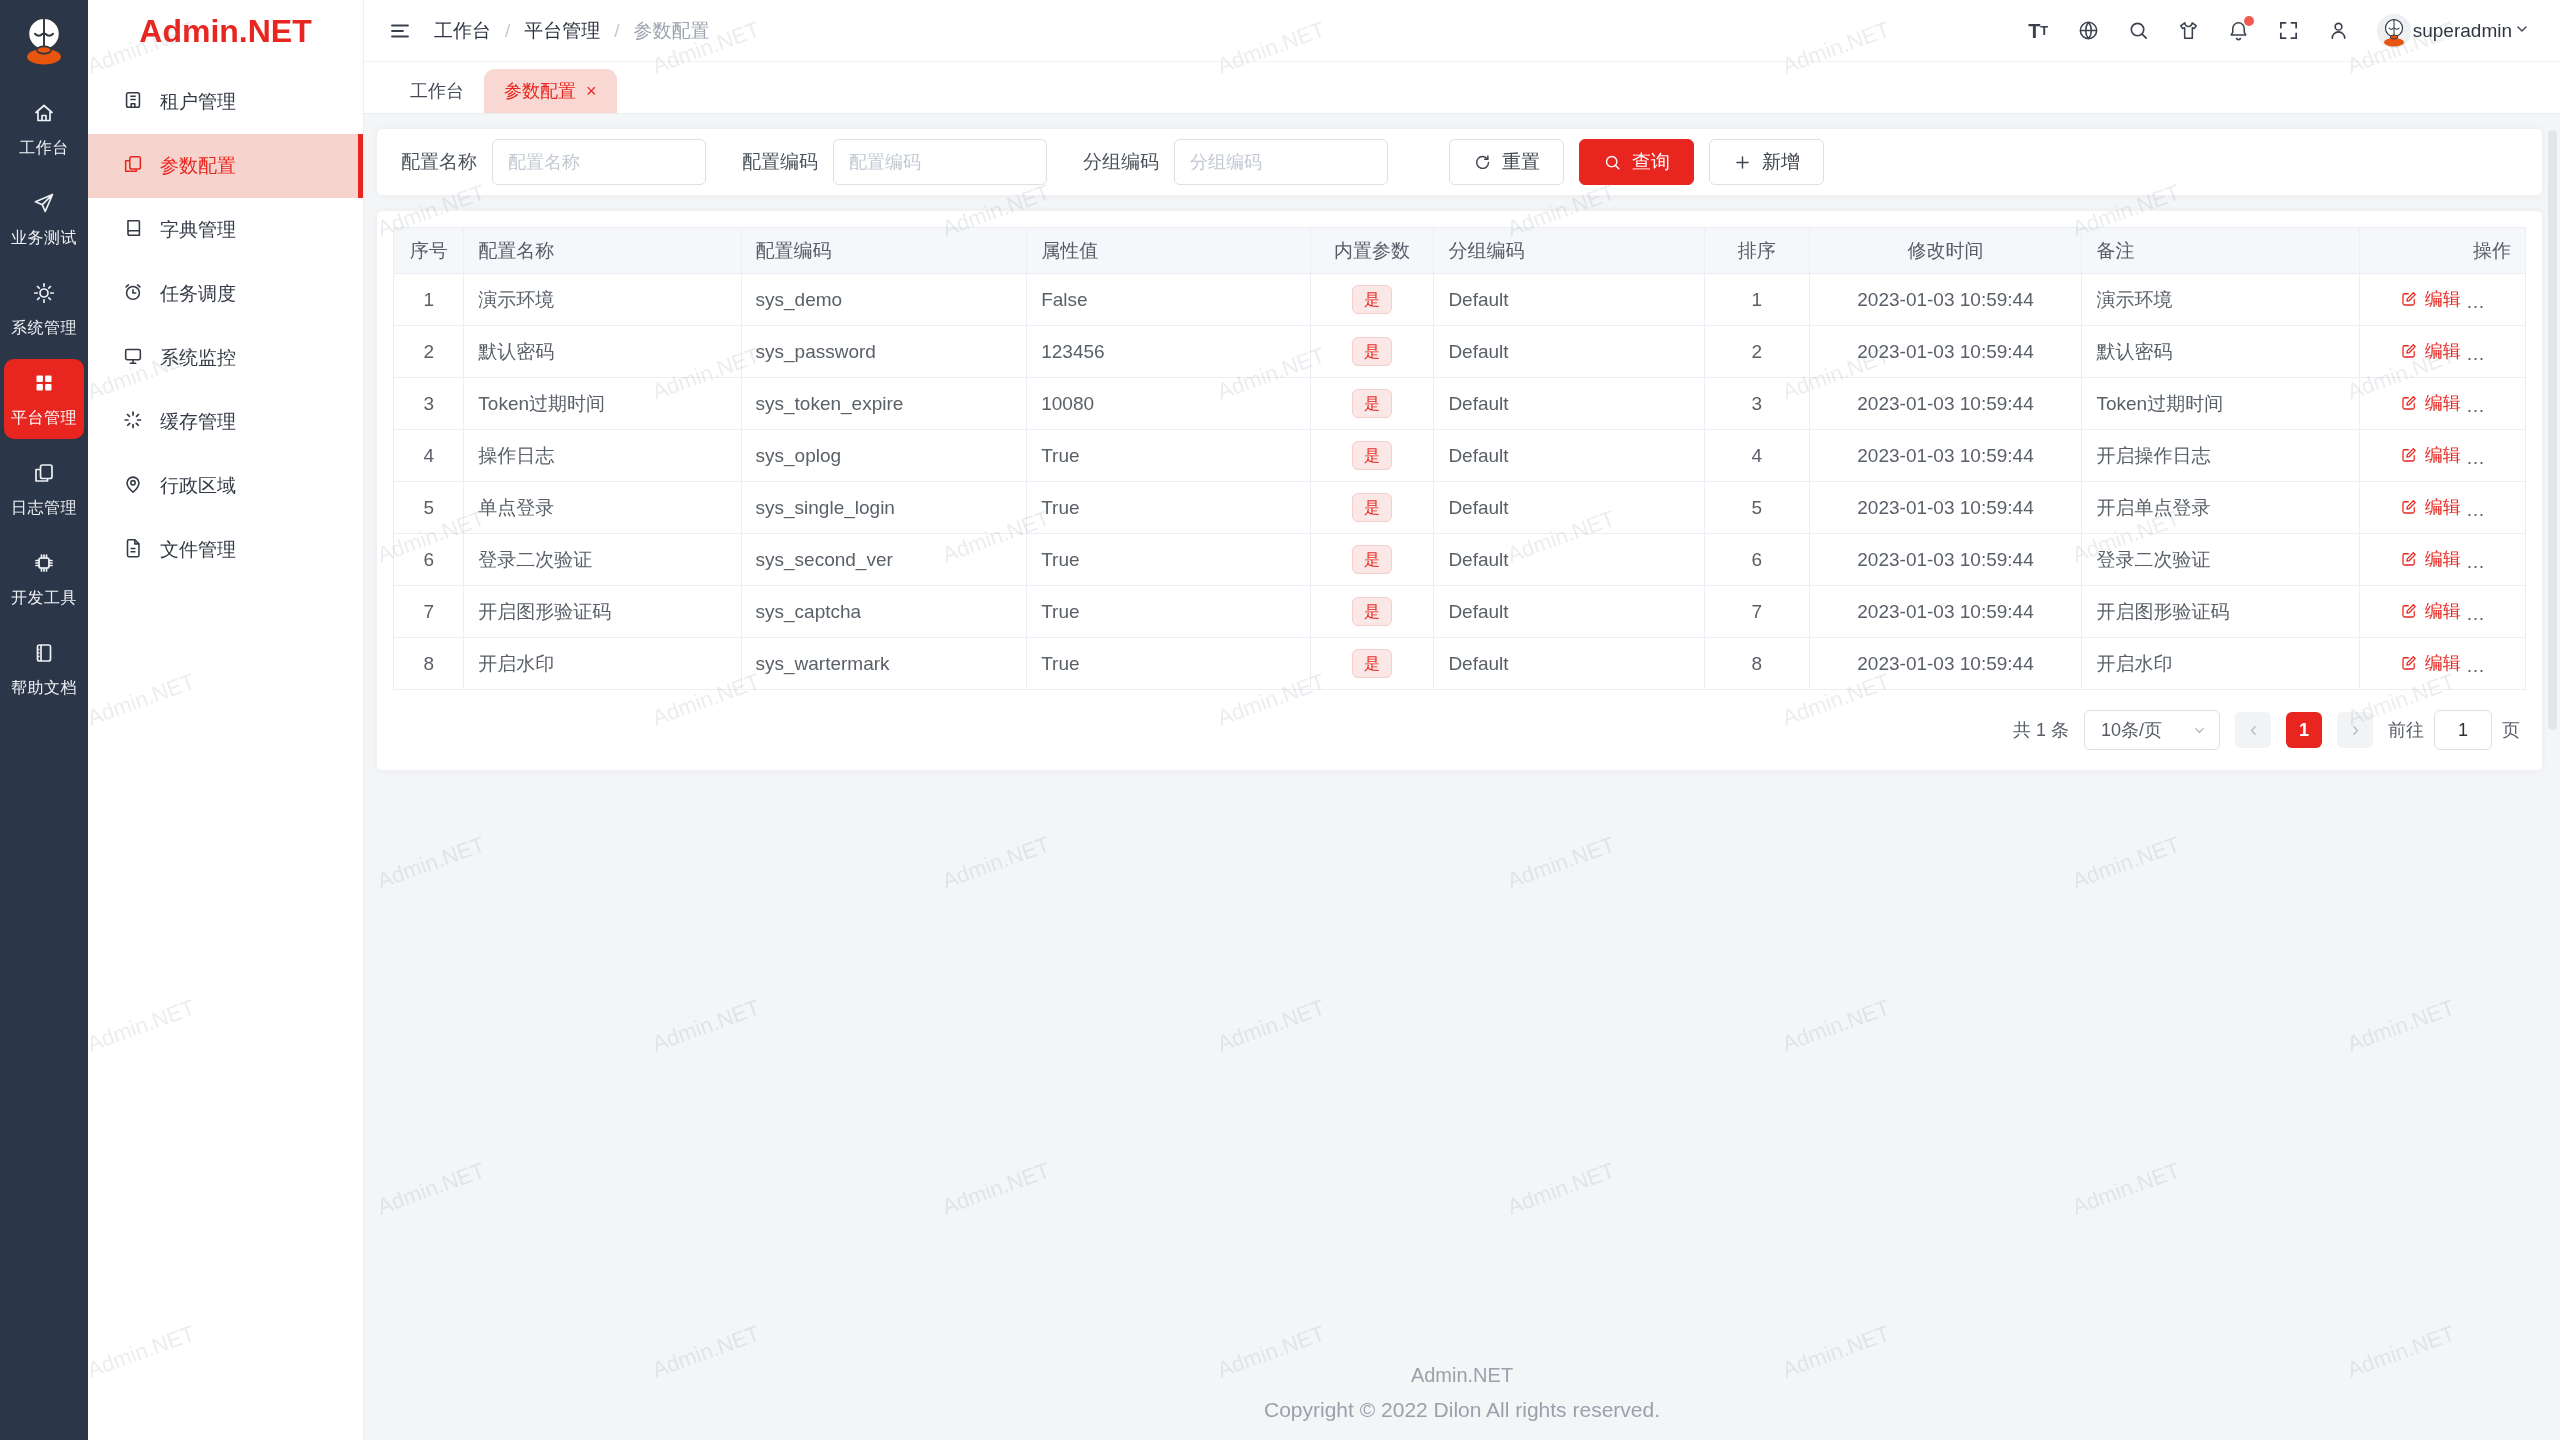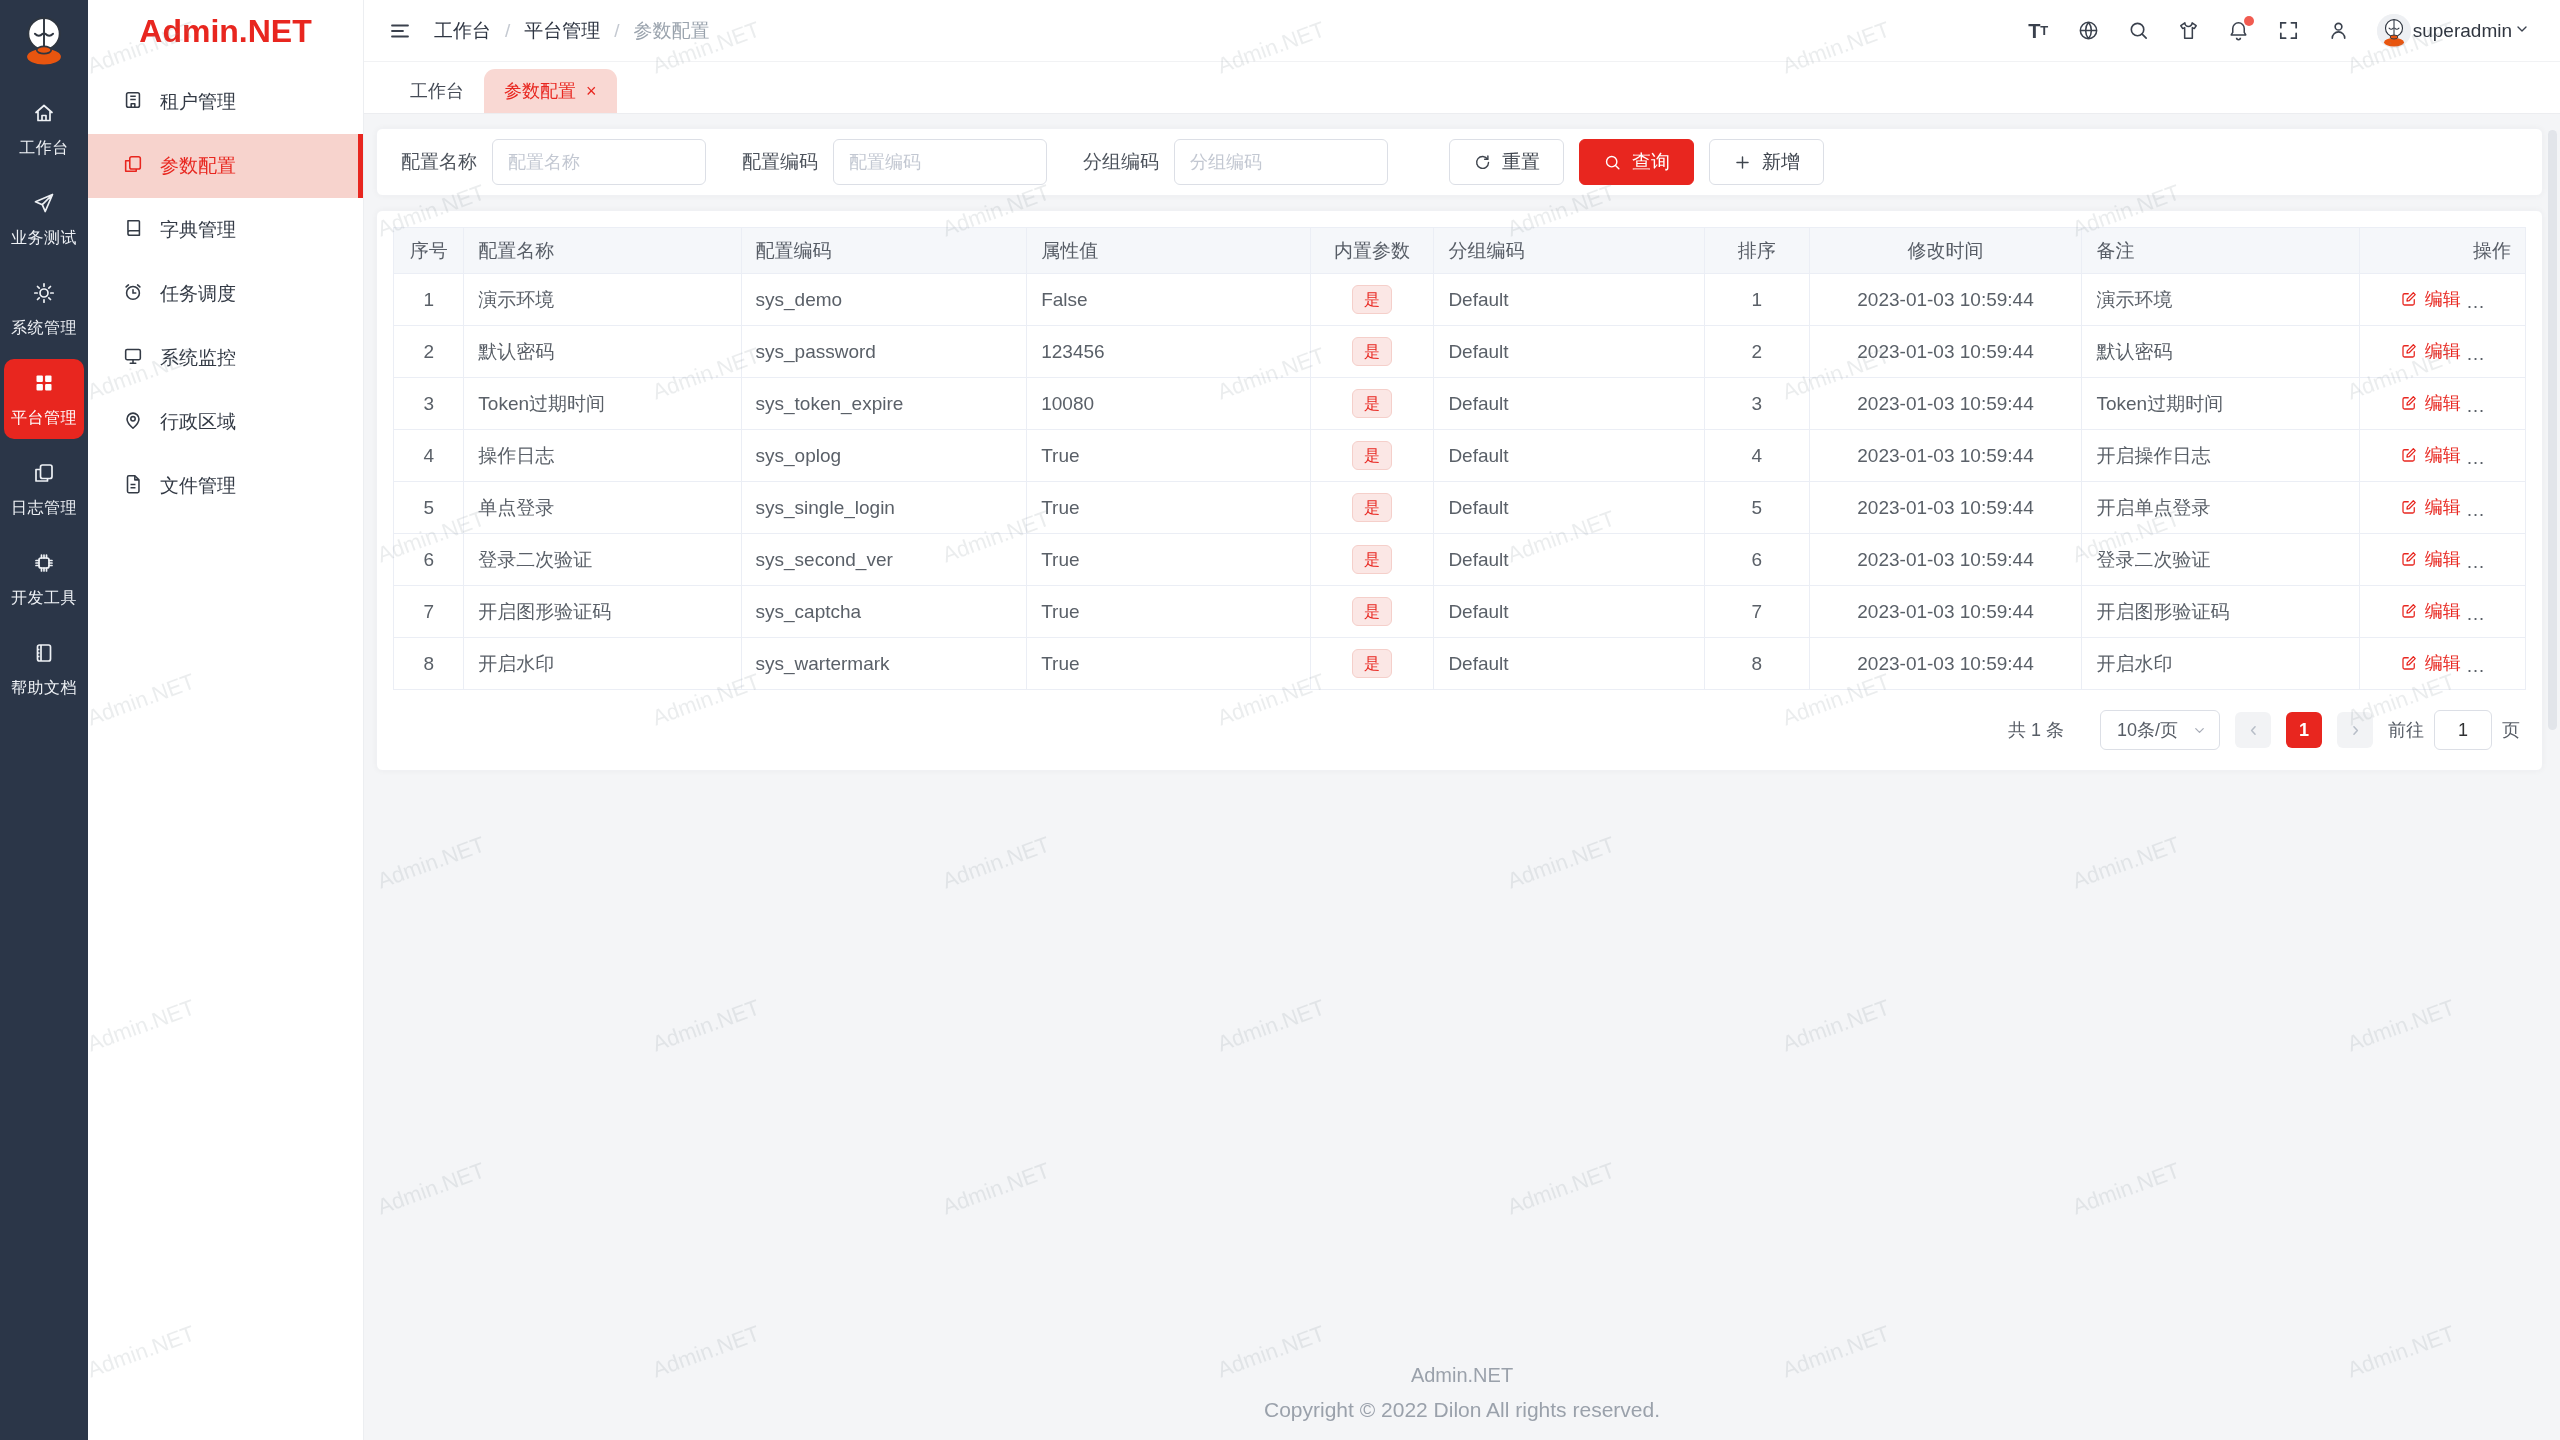--- a/index.html
+++ b/index.html
@@ -71,21 +71,21 @@
   td { height:52px; font-size:19px; color:#5a6068; background:#fff; }
   .ta-c { text-align:center; }
   .ta-r { text-align:right; }
   .badge { display:inline-block; padding:4px 11px; font-size:16px; color:#e8261f; background:#fbe7e5; border:1px solid #f5cfca; border-radius:6px; line-height:1.2; }
   .op { display:inline-flex; align-items:center; gap:7px; font-size:18px; color:#e8261f; cursor:pointer; margin-left:26px; }
   .op svg { width:18px; height:18px; }
   .op.op-delete { color:#f09a92; }
 
   
   .pager { display:flex; justify-content:flex-end; align-items:center; gap:15px; padding:20px 6px 10px; font-size:18px; color:#575d66; }
-  .page-size { width:120px; height:40px; border:1px solid #dcdfe6; border-radius:6px; display:flex; align-items:center; justify-content:space-between; padding:0 12px 0 16px; cursor:pointer; color:#575d66;margin-left:21px; }
+  .page-size { width:136px; height:40px; border:1px solid #dcdfe6; border-radius:6px; display:flex; align-items:center; justify-content:space-between; padding:0 12px 0 16px; cursor:pointer; color:#575d66; }
   .page-size svg { width:15px; height:15px; color:#a8adb8; }
   .pg-btn { width:36px; height:36px; border-radius:6px; background:#f2f3f5; display:flex; align-items:center; justify-content:center; color:#b7bdc7; cursor:pointer; }
   .pg-btn svg { width:15px; height:15px; }
   .pg-num { width:36px; height:36px; border-radius:6px; background:#e8261f; color:#fff; display:flex; align-items:center; justify-content:center; font-weight:bold; cursor:pointer; }
   .goto { display:flex; align-items:center; gap:10px; }
   .goto input { width:58px; height:40px; border:1px solid #dcdfe6; border-radius:6px; text-align:center; font-size:18px; color:#303133; outline:none; }
 
   
   .footer { position:absolute; left:0; right:0; bottom:18px; text-align:center; color:#9aa1ab; }
   .footer .l1 { font-size:20px; margin-bottom:11px; }
@@ -189,20 +189,26 @@
               <path d="M12 9.5V13h3M4.5 6.5 7 4.3M19.5 6.5 17 4.3"></path>
             </svg></span>
         <span>任务调度</span>
       </div>
       <div class="menu-item">
         <span><svg viewBox="0 0 24 24" fill="none" stroke="currentColor" stroke-width="1.7" stroke-linecap="round" stroke-linejoin="round">
               <rect x="4" y="5" width="16" height="11" rx="1.5"></rect>
               <path d="M12 16v4M9 20h6"></path>
             </svg></span>
         <span>系统监控</span>
+      </div>
+      <div class="menu-item">
+        <span><svg viewBox="0 0 24 24" fill="none" stroke="currentColor" stroke-width="1.9" stroke-linecap="round">
+              <path d="M12 3.5v3.4M12 17.1v3.4M3.5 12h3.4M17.1 12h3.4M6 6l2.4 2.4M15.6 15.6 18 18M18 6l-2.4 2.4M8.4 15.6 6 18" stroke-dasharray="3 1.2"></path>
+            </svg></span>
+        <span>缓存管理</span>
       </div>
       <div class="menu-item">
         <span><svg viewBox="0 0 24 24" fill="none" stroke="currentColor" stroke-width="1.7" stroke-linejoin="round">
               <path d="M12 21s-6.5-5.3-6.5-10a6.5 6.5 0 1 1 13 0C18.5 15.7 12 21 12 21Z"></path>
               <circle cx="12" cy="10.7" r="2.4"></circle>
             </svg></span>
         <span>行政区域</span>
       </div>
       <div class="menu-item">
         <span><svg viewBox="0 0 24 24" fill="none" stroke="currentColor" stroke-width="1.7" stroke-linejoin="round">

